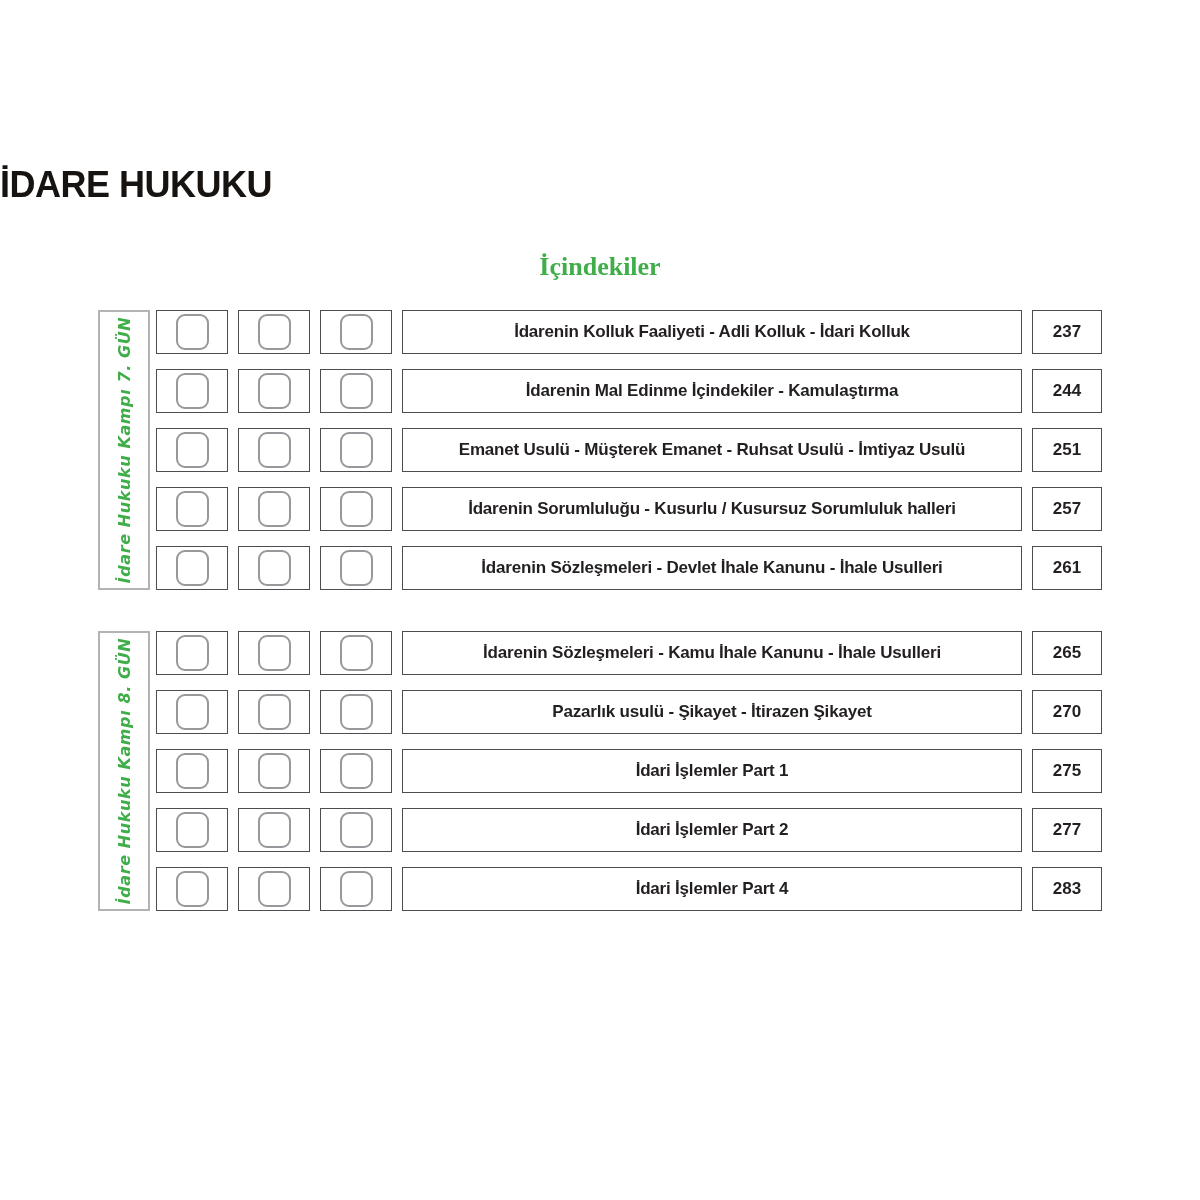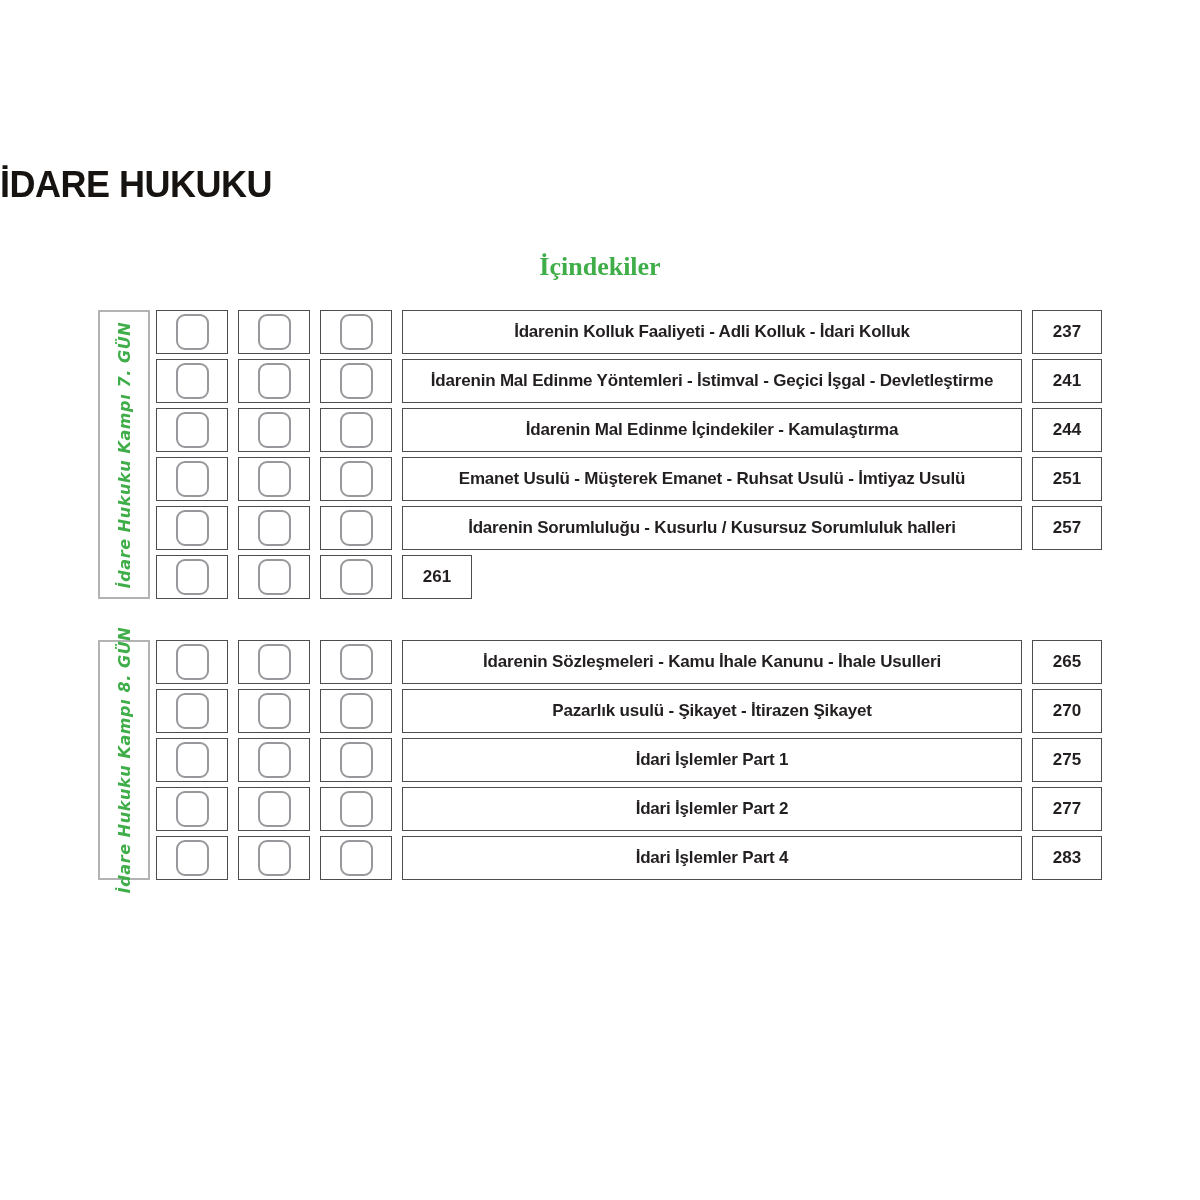--- a/index.html
+++ b/index.html
@@ -68,21 +68,21 @@
     font-family: "DejaVu Sans", sans-serif;
   }
   .rows {
     flex: 1;
     display: flex;
     flex-direction: column;
   }
   .row {
     display: flex;
     height: 44px;
-    margin-bottom: 5px;
+    margin-bottom: 15px;
   }
   .row:last-child { margin-bottom: 0; }
   .checkbox-cell {
     width: 72px;
     box-sizing: border-box;
     border: 1px solid #4d4d4f;
     margin-right: 10px;
     display: flex;
     align-items: center;
     justify-content: center;
@@ -145,36 +145,20 @@
     <span class="checkbox"></span>
   </div>
 
   <div class="checkbox-cell">
     <span class="checkbox"></span>
   </div>
 <div class="title-box">İdarenin Kolluk Faaliyeti - Adli Kolluk - İdari Kolluk</div>
     <div class="page-box">237</div>
   </div>
 
-  <div class="row">
-
-  <div class="checkbox-cell">
-    <span class="checkbox"></span>
-  </div>
-
-  <div class="checkbox-cell">
-    <span class="checkbox"></span>
-  </div>
-
-  <div class="checkbox-cell">
-    <span class="checkbox"></span>
-  </div>
-<div class="title-box">İdarenin Mal Edinme Yöntemleri - İstimval - Geçici İşgal - Devletleştirme</div>
-    <div class="page-box">241</div>
-  </div>
 
   <div class="row">
 
   <div class="checkbox-cell">
     <span class="checkbox"></span>
   </div>
 
   <div class="checkbox-cell">
     <span class="checkbox"></span>
   </div>
@@ -226,20 +210,21 @@
     <span class="checkbox"></span>
   </div>
 
   <div class="checkbox-cell">
     <span class="checkbox"></span>
   </div>
 
   <div class="checkbox-cell">
     <span class="checkbox"></span>
   </div>
+<div class="title-box">İdarenin Sözleşmeleri - Devlet İhale Kanunu - İhale Usulleri</div>
     <div class="page-box">261</div>
   </div>
 </div>
   </div>
 
   <div class="section">
     <div class="section-sidebar">
       <span class="sidebar-label">İdare Hukuku Kampı 8. GÜN</span>
     </div>
     <div class="rows">

